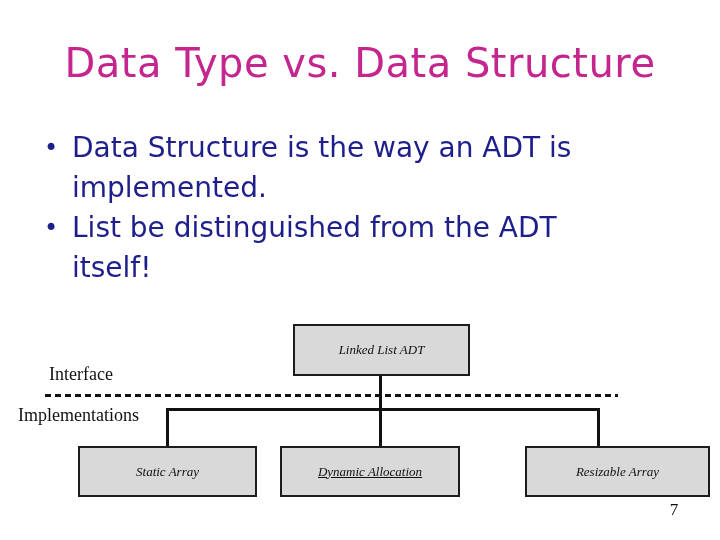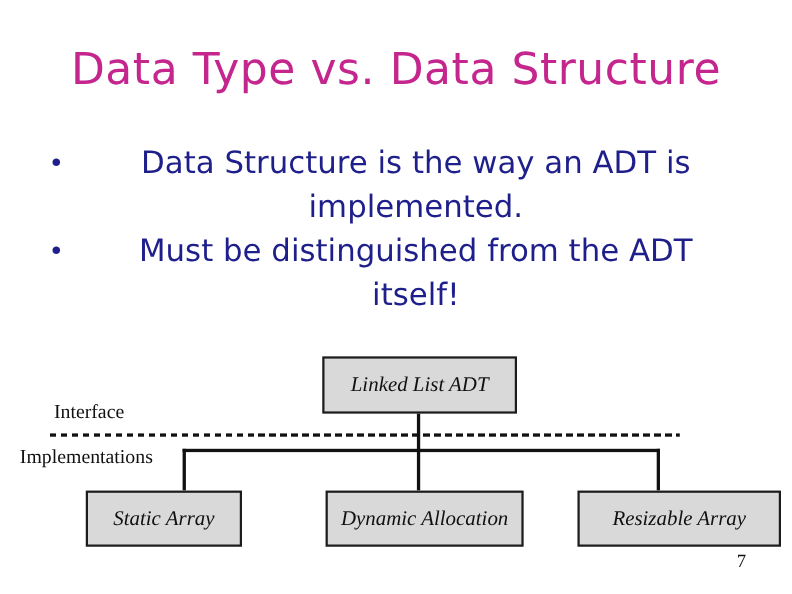--- a/index.html
+++ b/index.html
@@ -35,61 +35,61 @@
     font-size: 28px;
     line-height: 40px;
   }
   .bullet-row { display: flex; align-items: flex-start; }
   .bullet-marker {
     width: 28px;
     flex: 0 0 28px;
     font-size: 24px;
     line-height: 40px;
   }
-  .bullet-text { flex: 1 1 auto; text-align: center; }
+  .bullet-text { flex: 1 1 auto; }
   .bullet-text b, .bullet-text strong { font-weight: 400; }
 
   
   .serif-label {
     position: absolute;
     font-family: "Liberation Serif", "DejaVu Serif", serif;
     font-size: 18px;
     color: var(--label-text, #111111);
     white-space: nowrap;
   }
   .node-box {
     position: absolute;
     box-sizing: border-box;
     background: var(--box-fill, #d9d9d9);
     border: 2px solid var(--box-border, #1c1c1c);
     display: flex;
     align-items: center;
     justify-content: center;
     font-family: "Liberation Serif", "DejaVu Serif", serif;
     font-style: italic;
-    font-size: 19px;
+    font-size: 13px;
     color: #101010;
     white-space: nowrap;
   }
   .conn { position: absolute; background: var(--line, #111111); }
 
   .dashed-line {
     position: absolute;
     left: 45px; top: 394px;
     width: 573px; height: 3px;
     background: repeating-linear-gradient(90deg,
       var(--line, #111111) 0 6px, transparent 6px 10px);
   }
 
   .lbl-interface { left: 49px; top: 364px; }
   .lbl-implementations { left: 18px; top: 405px; }
 
   .box-root      { left: 293px; top: 324px; width: 177px; height: 52px; }
-  .box-static    { left: 78px;  top: 446px; width: 142px; height: 51px; }
-  .box-dynamic   { left: 296px; top: 446px; width: 180px; height: 51px; }
+  .box-static    { left: 78px;  top: 446px; width: 179px; height: 51px; }
+  .box-dynamic   { left: 280px; top: 446px; width: 180px; height: 51px; text-decoration: underline; }
   .box-resizable { left: 525px; top: 446px; width: 185px; height: 51px; text-align: right; }
 
   .conn-v-center { left: 379px; top: 376px; width: 3px;   height: 70px; }
   .conn-h-bar    { left: 166px; top: 408px; width: 434px; height: 3px;  }
   .conn-v-left   { left: 166px; top: 408px; width: 3px;   height: 38px; }
   .conn-v-right  { left: 597px; top: 408px; width: 3px;   height: 38px; }
 
   .page-number {
     position: absolute;
     left: 662px; top: 500px;
@@ -107,21 +107,21 @@
 
   <h1 class="title">Data Type vs. Data Structure</h1>
 
   <div class="bullets">
     <div class="bullet-row">
       <span class="bullet-marker">•</span>
       <div class="bullet-text"><span>Data Structure is the way an ADT is</span><br><strong>implemented.</strong></div>
     </div>
     <div class="bullet-row">
       <span class="bullet-marker">•</span>
-      <div class="bullet-text"><span>Must be </span><strong>distinguished</strong><span> from the ADT</span><br><span>itself!</span></div>
+      <div class="bullet-text"><span>List be </span><strong>distinguished</strong><span> from the ADT</span><br><span>itself!</span></div>
     </div>
   </div>
 
   <div>
     <span class="serif-label lbl-interface">Interface</span>
     <span class="serif-label lbl-implementations">Implementations</span>
 
     <div class="dashed-line"></div>
 
     <div class="node-box box-root">Linked List ADT</div>

